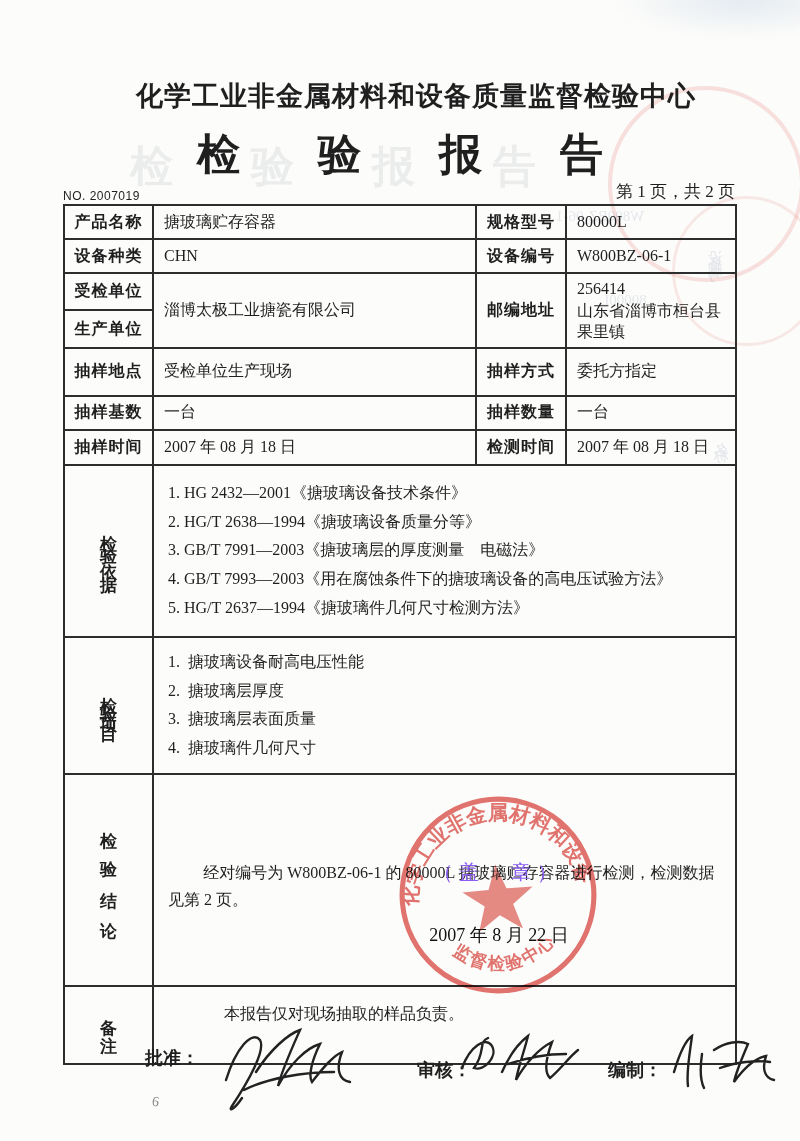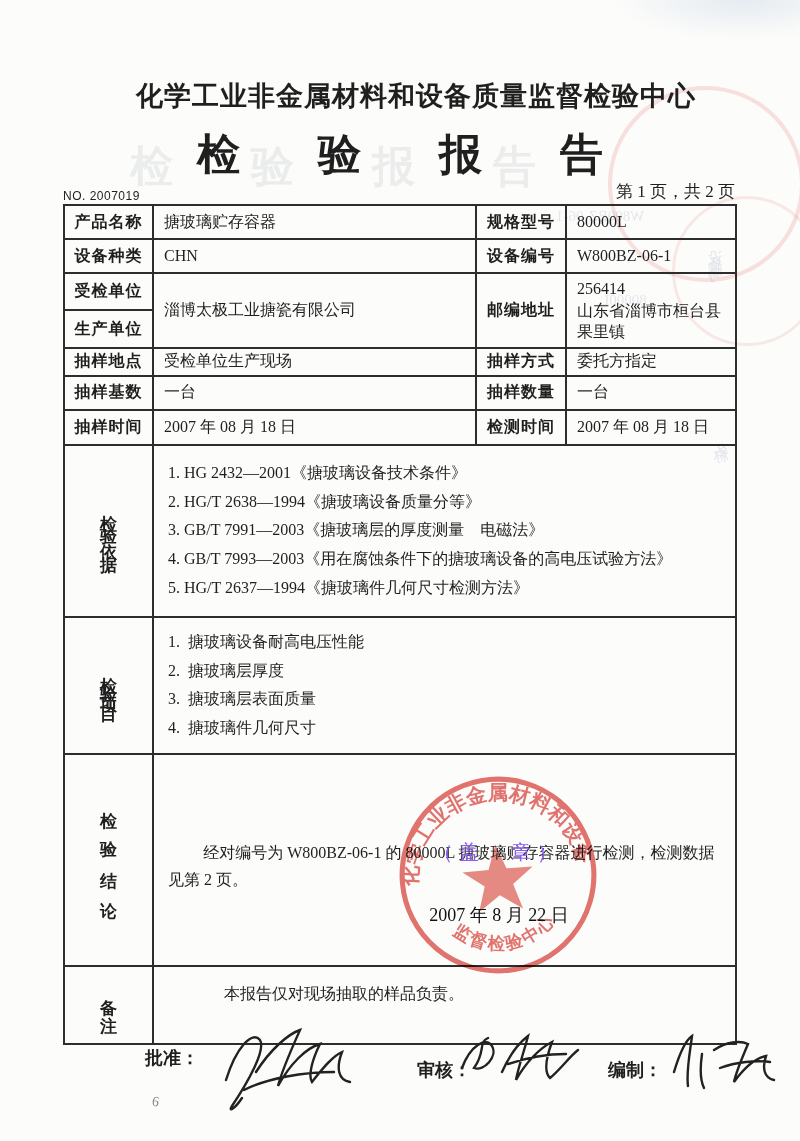--- a/index.html
+++ b/index.html
@@ -159,21 +159,21 @@
   <tr style="height:33px;">
     <td class="lbl">受检单位</td>
     <td class="val" rowspan="2">淄博太极工业搪瓷有限公司</td>
     <td class="lbl" rowspan="2">邮编地址</td>
     <td class="val pre" rowspan="2">256414
 山东省淄博市桓台县果里镇</td>
   </tr>
   <tr style="height:33px;">
     <td class="lbl">生产单位</td>
   </tr>
-  <tr style="height:28px;">
+  <tr style="height:48px;">
     <td class="lbl">抽样地点</td>
     <td class="val">受检单位生产现场</td>
     <td class="lbl">抽样方式</td>
     <td class="val">委托方指定</td>
   </tr>
   <tr style="height:34px;">
     <td class="lbl">抽样基数</td>
     <td class="val">一台</td>
     <td class="lbl">抽样数量</td>
     <td class="val">一台</td>

